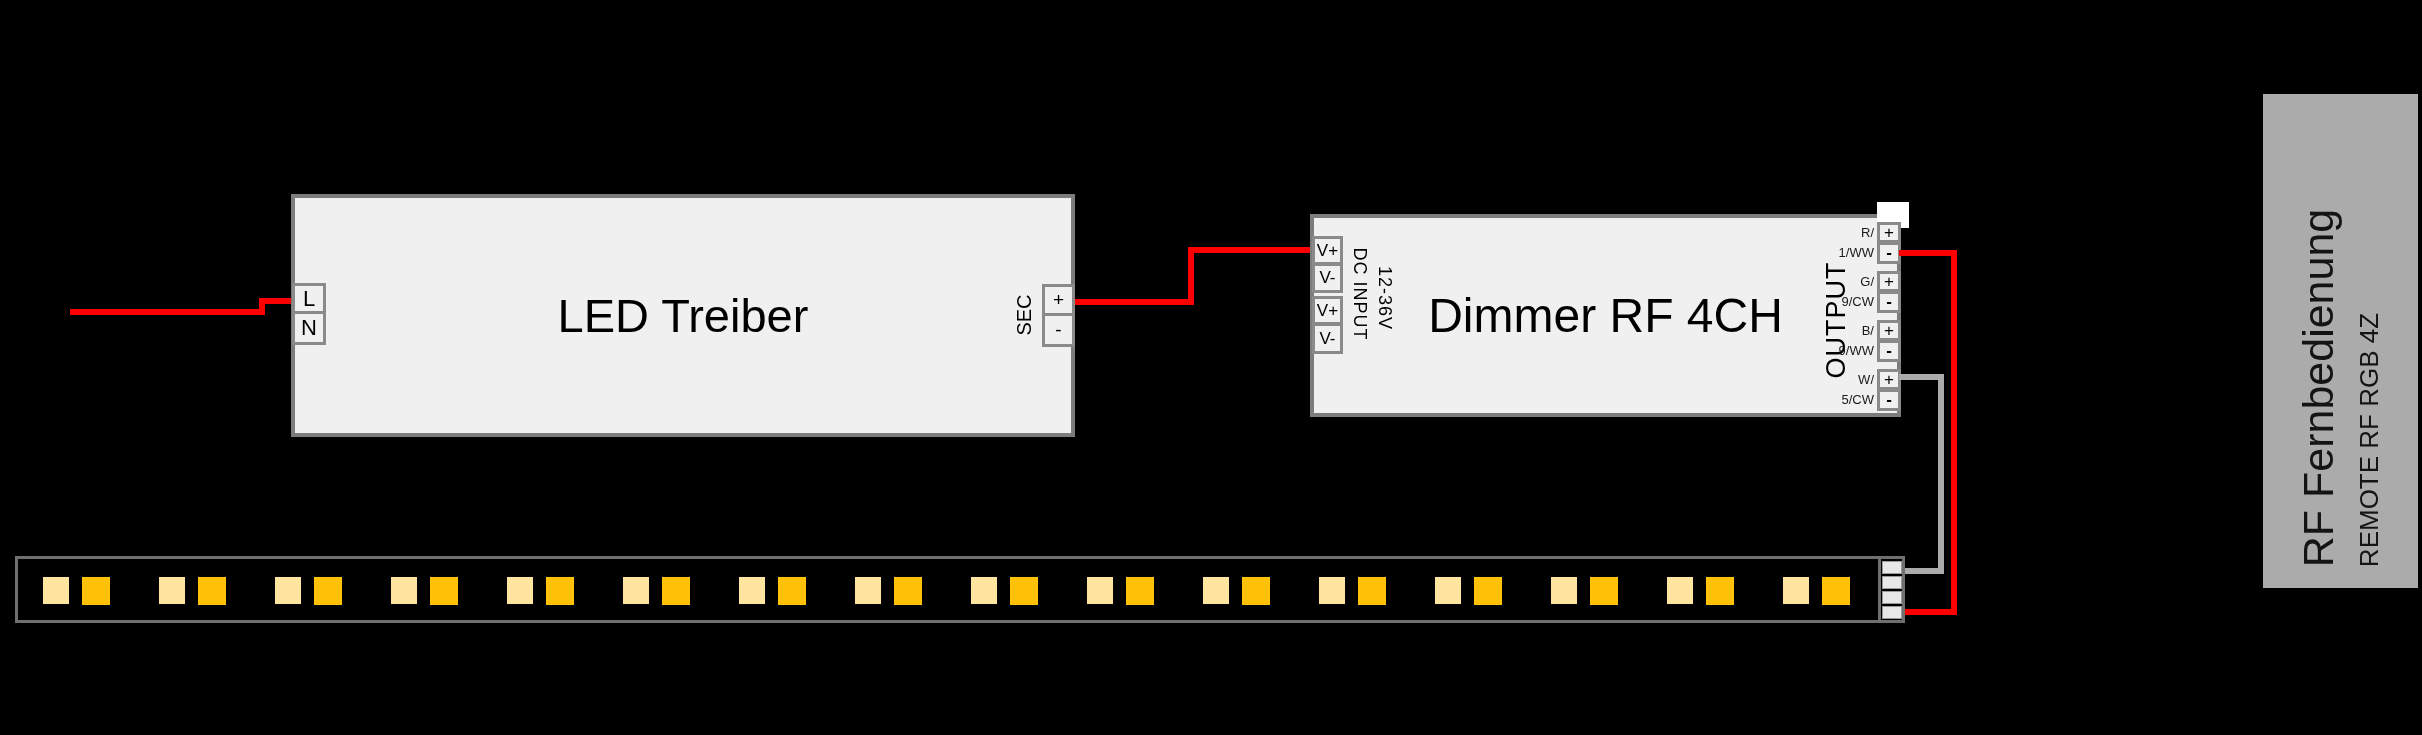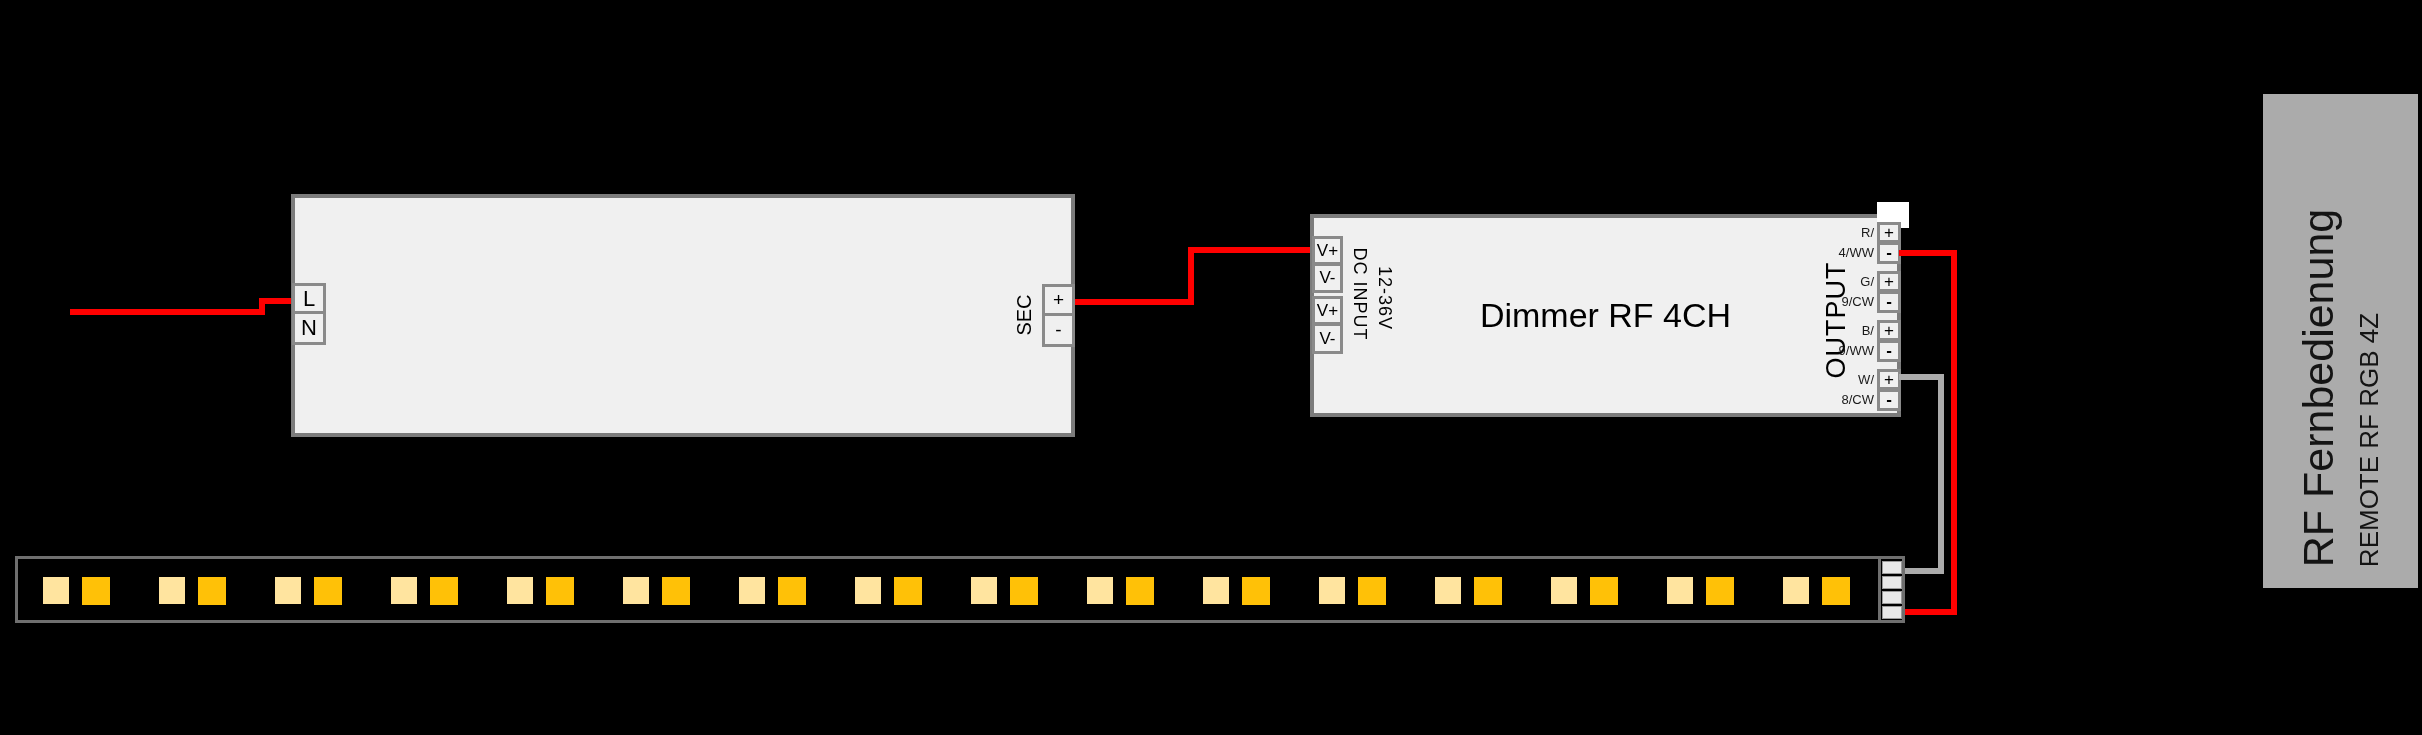--- a/index.html
+++ b/index.html
@@ -29,71 +29,72 @@
 </head>
 <body>
 
 <div id="canvas" style="background: rgb(0, 0, 0);">
 
   <div class="wire wire-red" style="left: 70px; top: 309px; width: 195px; height: 6px; background: rgb(255, 0, 0);"></div>
   <div class="wire wire-red" style="left: 259px; top: 298px; width: 6px; height: 17px; background: rgb(255, 0, 0);"></div>
   <div class="wire wire-red" style="left: 259px; top: 298px; width: 33px; height: 6px; background: rgb(255, 0, 0);"></div>
 
   <div class="box" style="left:291px;top:194px;width:784px;height:243px;"></div>
+  <div class="boxtitle" style="left:291px;top:194px;width:784px;height:243px;font-size:47px;">LED Treiber</div>
 
   <div class="cell" style="left:292px;top:283px;width:34px;height:31px;font-size:22px;">L</div>
   <div class="cell" style="left:292px;top:311px;width:34px;height:34px;font-size:22px;">N</div>
 
   <div class="vlabel rotccw" style="left:1024px;top:315px;font-size:20px;">SEC</div>
   <div class="cell" style="left:1042px;top:284px;width:33px;height:32px;font-size:19px;">+</div>
   <div class="cell" style="left:1042px;top:313px;width:33px;height:34px;font-size:19px;">-</div>
 
   <div class="wire wire-red" style="left: 1075px; top: 299px; width: 119px; height: 6px; background: rgb(255, 0, 0);"></div>
   <div class="wire wire-red" style="left: 1188px; top: 247px; width: 6px; height: 58px; background: rgb(255, 0, 0);"></div>
   <div class="wire wire-red" style="left: 1188px; top: 247px; width: 125px; height: 6px; background: rgb(255, 0, 0);"></div>
 
   <div class="box" style="left:1310px;top:214px;width:591px;height:203px;"></div>
-  <div class="boxtitle" style="left:1310px;top:214px;width:591px;height:203px;font-size:34px;">Dimmer RF 4CH</div>
+  <div class="boxtitle" style="left:1310px;top:214px;width:591px;height:203px;font-size:48px;">Dimmer RF 4CH</div>
 
   <div class="minicell" style="left:1312px;top:236px;width:31px;height:29px;">V+</div>
   <div class="minicell" style="left:1312px;top:263px;width:31px;height:30px;">V-</div>
   <div class="minicell" style="left:1312px;top:296px;width:31px;height:29px;">V+</div>
   <div class="minicell" style="left:1312px;top:323px;width:31px;height:31px;">V-</div>
 
   <div class="vlabel rotcw" style="left:1359px;top:294px;font-size:18px;letter-spacing:1px;">DC INPUT</div>
   <div class="vlabel rotcw" style="left:1384px;top:298px;font-size:18px;letter-spacing:1px;">12-36V</div>
 
   <div class="vlabel rotccw" style="left:1836px;top:320px;font-size:27px;letter-spacing:1px;">OUTPUT</div>
 
   <div style="position:absolute;left:1877px;top:202px;width:32px;height:26px;background:#FFFFFF;"></div>
 
   <div class="chlabel" style="left:1788px;top:223px;width:86px;">
     <span>R/</span><br>
-    <span>4/WW</span>
+    <span>1/WW</span>
   </div>
   <div class="cell" style="left:1877px;top:222px;width:24px;height:21px;font-size:17px;">+</div>
   <div class="cell" style="left:1877px;top:242px;width:24px;height:22px;font-size:17px;font-weight:bold;">-</div>
 
   <div class="chlabel" style="left:1788px;top:272px;width:86px;">
     <span>G/</span><br>
     <span>9/CW</span>
   </div>
   <div class="cell" style="left:1877px;top:271px;width:24px;height:21px;font-size:17px;">+</div>
   <div class="cell" style="left:1877px;top:291px;width:24px;height:22px;font-size:17px;font-weight:bold;">-</div>
 
   <div class="chlabel" style="left:1788px;top:321px;width:86px;">
     <span>B/</span><br>
     <span>9/WW</span>
   </div>
   <div class="cell" style="left:1877px;top:320px;width:24px;height:21px;font-size:17px;">+</div>
   <div class="cell" style="left:1877px;top:340px;width:24px;height:22px;font-size:17px;font-weight:bold;">-</div>
 
   <div class="chlabel" style="left:1788px;top:370px;width:86px;">
     <span>W/</span><br>
-    <span>8/CW</span>
+    <span>5/CW</span>
   </div>
   <div class="cell" style="left:1877px;top:369px;width:24px;height:21px;font-size:17px;">+</div>
   <div class="cell" style="left:1877px;top:389px;width:24px;height:22px;font-size:17px;font-weight:bold;">-</div>
 
   <div class="wire wire-red" style="left: 1899px; top: 250px; width: 58px; height: 6px; background: rgb(255, 0, 0);"></div>
   <div class="wire wire-red" style="left: 1951px; top: 250px; width: 6px; height: 365px; background: rgb(255, 0, 0);"></div>
   <div class="wire wire-red" style="left: 1900px; top: 609px; width: 57px; height: 6px; background: rgb(255, 0, 0);"></div>
 
   <div class="wire wire-gray" style="left: 1899px; top: 374px; width: 45px; height: 6px; background: rgb(171, 171, 171);"></div>
   <div class="wire wire-gray" style="left: 1938px; top: 374px; width: 6px; height: 200px; background: rgb(171, 171, 171);"></div>

